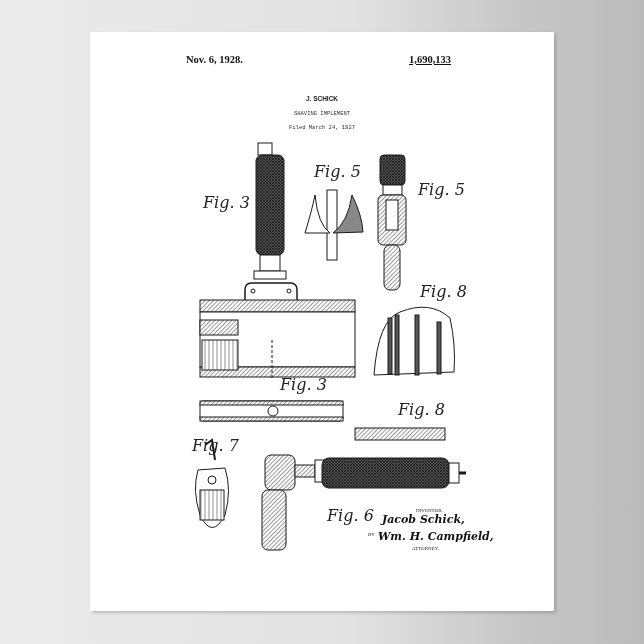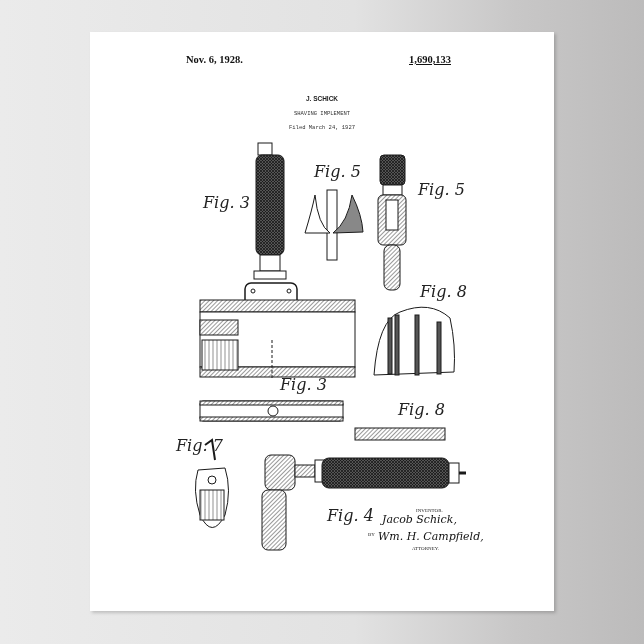--- a/index.html
+++ b/index.html
@@ -31,21 +31,21 @@
   .hdr-filed { top: 124px; }
   svg.draw { position: absolute; left: 0; top: 0; }
   .figlabel {
     position: absolute; font-family: "DejaVu Serif", serif; font-style: italic;
     font-size: 16px; color: #222;
   }
   .sig-label {
     position: absolute; font-family: "Liberation Serif", serif; font-size: 5px; color: #222;
   }
   .sig-name {
-    position: absolute; font-family: "DejaVu Serif", serif; font-style: italic; font-weight: normal;
+    position: absolute; font-family: "DejaVu Serif", serif; font-style: italic; font-weight: bold;
     font-size: 11px; color: #111;
   }
 </style>
 </head>
 <body>
 
 <div class="poster"></div>
 
 <div class="hdr-date">Nov. 6, 1928.</div>
 <div class="hdr-num">1,690,133</div>
@@ -128,21 +128,21 @@
     <rect x="449" y="463" width="10" height="20" fill="#fff"></rect>
     <line x1="459" y1="473" x2="466" y2="473" stroke-width="3"></line>
   </g>
 </svg>
 
 <div class="figlabel" style="left:203px;top:193px">Fig. 3</div>
 <div class="figlabel" style="left:418px;top:180px">Fig. 5</div>
 <div class="figlabel" style="left:280px;top:375px">Fig. 3</div>
 <div class="figlabel" style="left:420px;top:282px">Fig. 8</div>
 <div class="figlabel" style="left:314px;top:162px">Fig. 5</div>
-<div class="figlabel" style="left:327px;top:506px">Fig. 4</div>
-<div class="figlabel" style="left:176px;top:436px">Fig. 7</div>
+<div class="figlabel" style="left:327px;top:506px">Fig. 6</div>
+<div class="figlabel" style="left:192px;top:436px">Fig. 7</div>
 <div class="figlabel" style="left:398px;top:400px">Fig. 8</div>
 
 <div class="sig-label" style="left:416px;top:508px">INVENTOR.</div>
 <div class="sig-name" style="left:382px;top:513px">Jacob Schick,</div>
 <div class="sig-label" style="left:368px;top:532px">BY</div>
 <div class="sig-name" style="left:378px;top:530px">Wm. H. Campfield,</div>
 <div class="sig-label" style="left:412px;top:546px">ATTORNEY.</div>
 
 </body></html>

